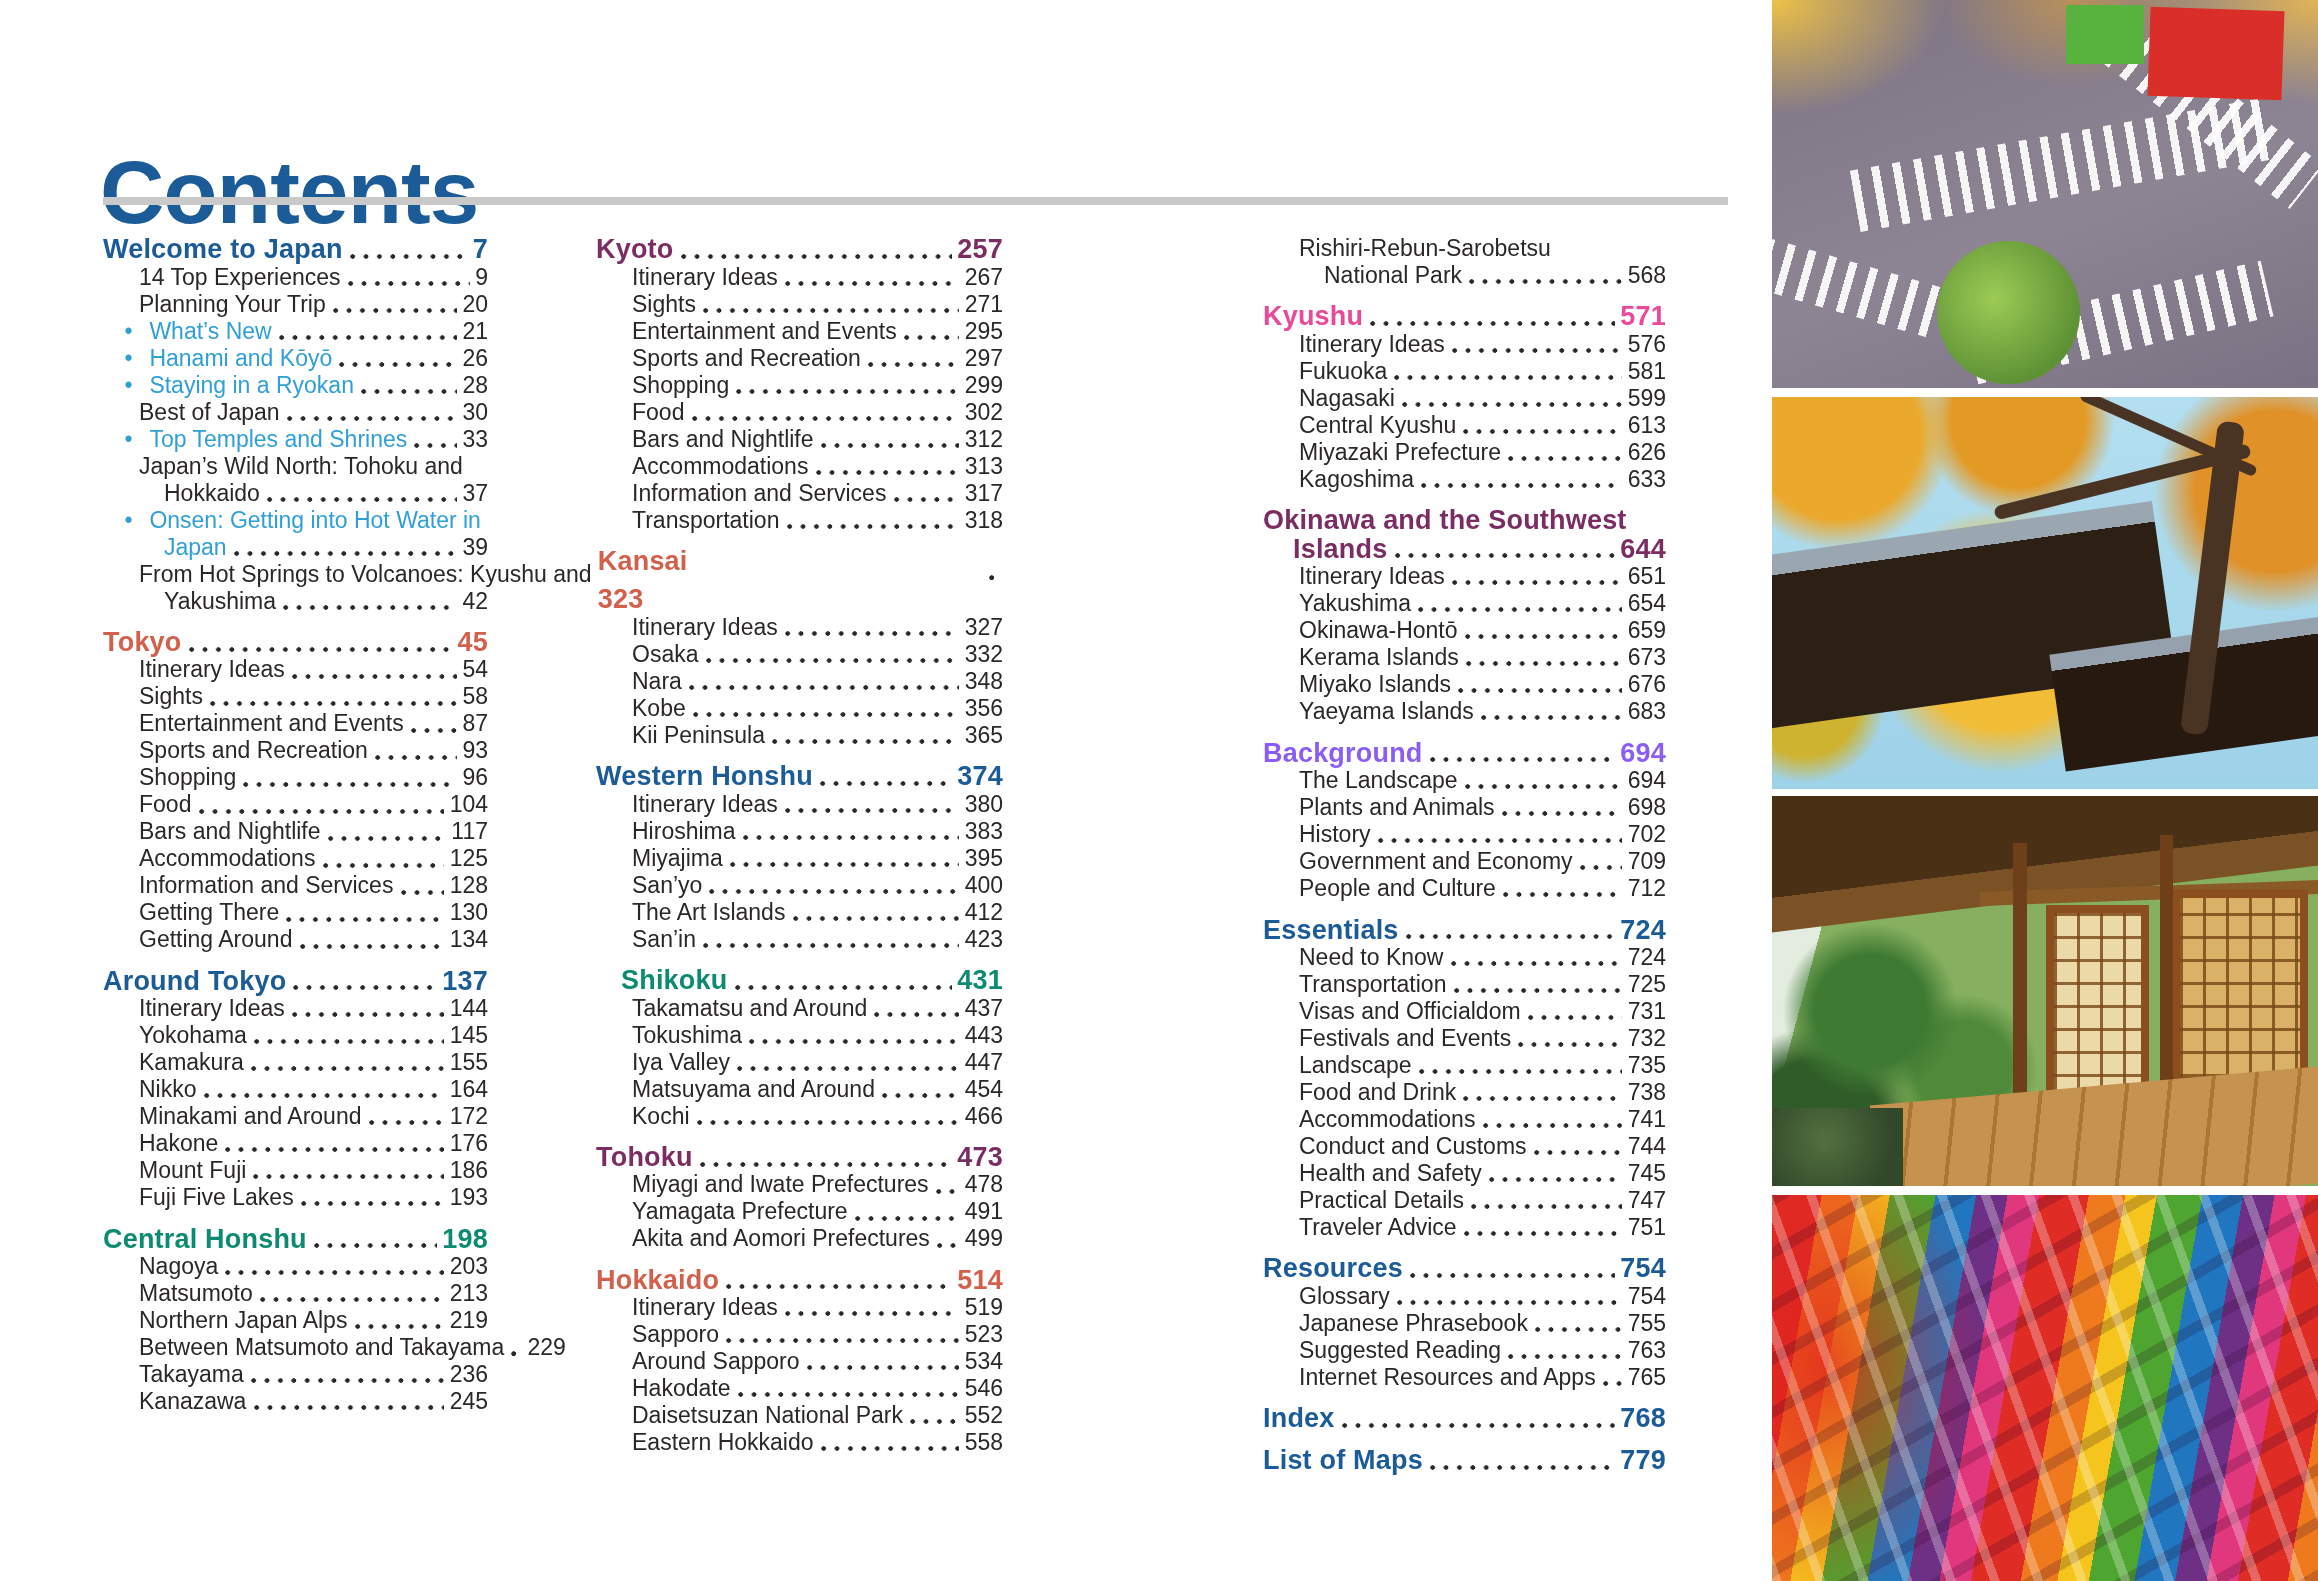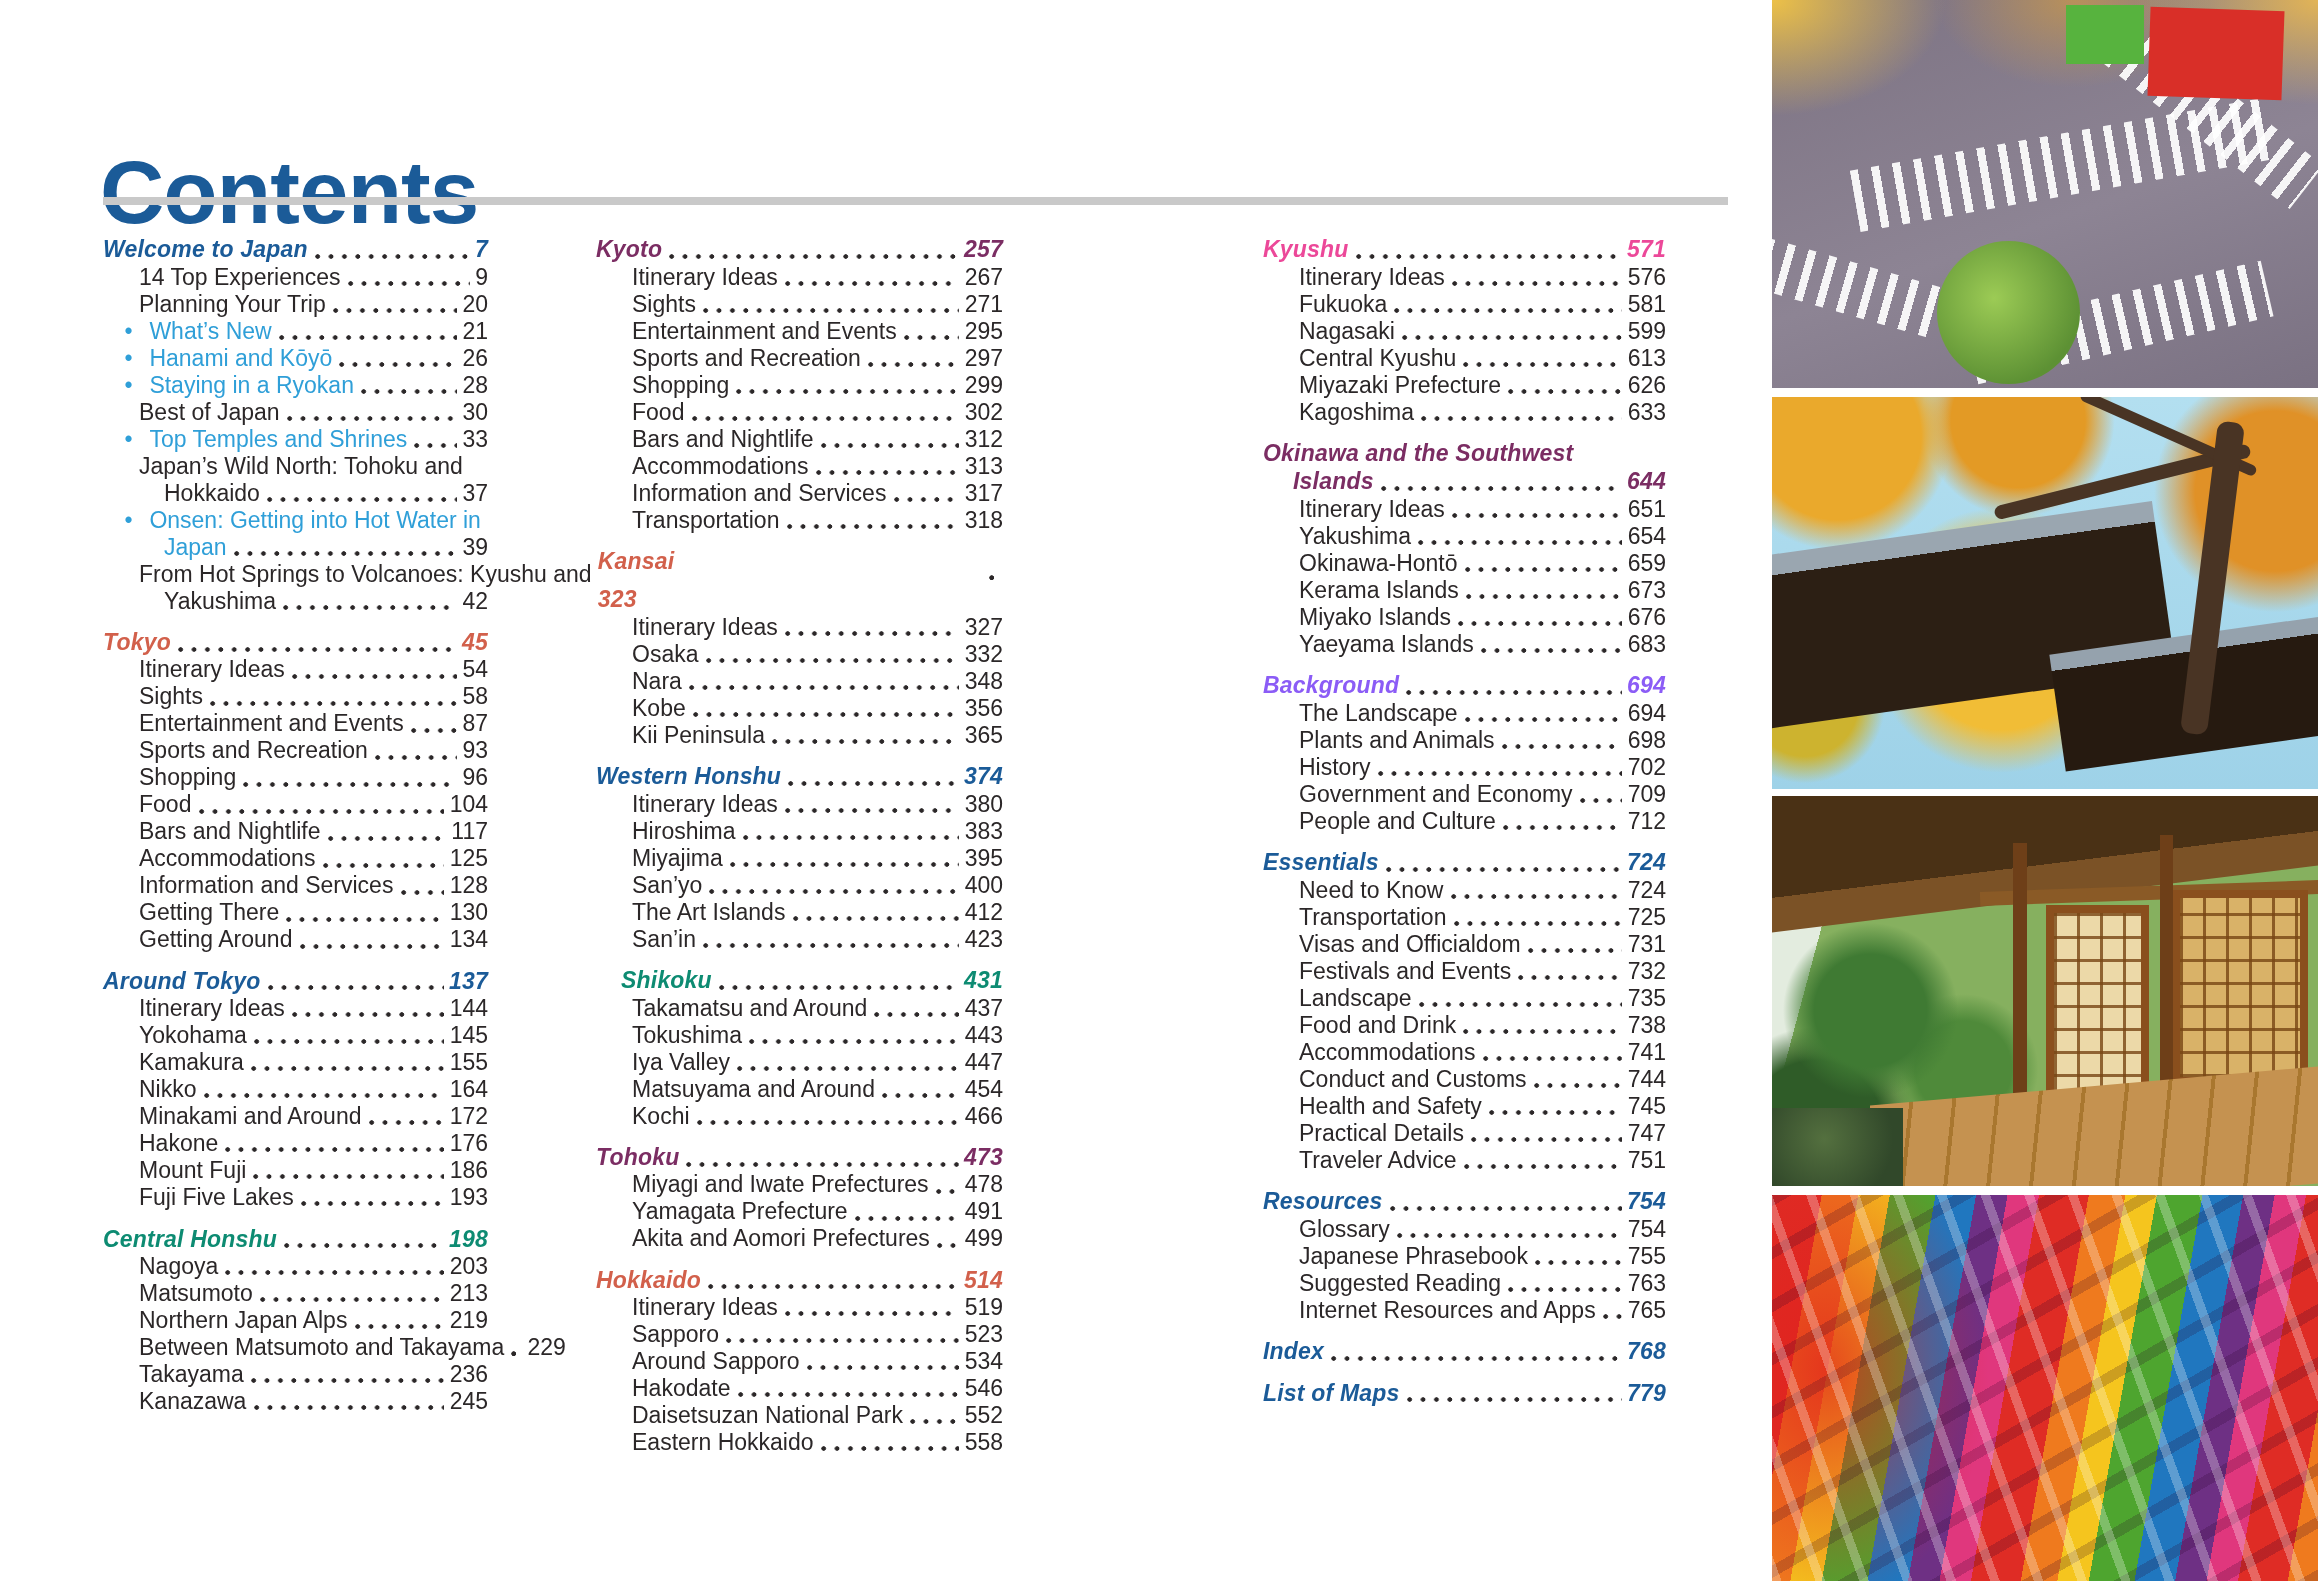--- a/index.html
+++ b/index.html
@@ -7,22 +7,22 @@
         font-family:"Liberation Sans", sans-serif;}
   .title{position:absolute;left:100px;top:86px;font-size:89px;font-weight:700;
          letter-spacing:-0.9px;line-height:1.05;color:#1b5b98;}
   .rule{position:absolute;left:103px;top:197px;width:1625px;height:8px;background:#c9c9c9;}
   .col{position:absolute;top:235px;}
   #col1{left:103px;width:385px;}
   #col2{left:596px;width:407px;}
   #col3{left:1263px;width:403px;}
   .sec-block{margin-top:13.4px;}
   .col > .sec-block:first-child{margin-top:0;}
-  .sec-row{display:flex;align-items:baseline;font-weight:700;font-size:23px;line-height:28.5px;
-           letter-spacing:0.2px;font-style:italic;}
+  .sec-row{display:flex;align-items:baseline;font-weight:700;font-size:27px;line-height:28.5px;
+           letter-spacing:0.2px;}
   .sec-row.hl2{padding-left:30px;}
   .sec-pg{font-weight:700;white-space:nowrap;margin-left:1.8px;}
   .row{display:flex;align-items:baseline;font-size:23px;line-height:27px;color:#2b2728;
        padding-left:36px;}
   .row.brow{padding-left:21.4px;}
   .row.l2{padding-left:61px;}
   .bullet{display:inline-block;width:25px;color:#2f9fd8;flex:0 0 25px;}
   .b-lbl{color:#2f9fd8;white-space:nowrap;}
   .lbl{white-space:nowrap;}
   .pg{white-space:nowrap;color:#2b2728;margin-left:1.8px;}
@@ -528,20 +528,30 @@
         </div>
         <div class="row">
           <span class="lbl">Eastern Hokkaido</span>
           <span class="leader"></span>
           <span class="pg">558</span>
         </div>
       </div>
     </div>
   <div class="col" id="col3">
       <div class="sec-block">
+        <div class="row">
+          <span class="lbl">Rishiri-Rebun-Sarobetsu</span>
+        </div>
+        <div class="row l2">
+          <span class="lbl">National Park</span>
+          <span class="leader"></span>
+          <span class="pg">568</span>
+        </div>
+      </div>
+      <div class="sec-block">
         <div class="sec-row" style="color: #ec4899;">
           <span class="sec-title">Kyushu</span>
           <span class="leader"></span>
           <span class="sec-pg">571</span>
         </div>
         <div class="row">
           <span class="lbl">Itinerary Ideas</span>
           <span class="leader"></span>
           <span class="pg">576</span>
         </div>

